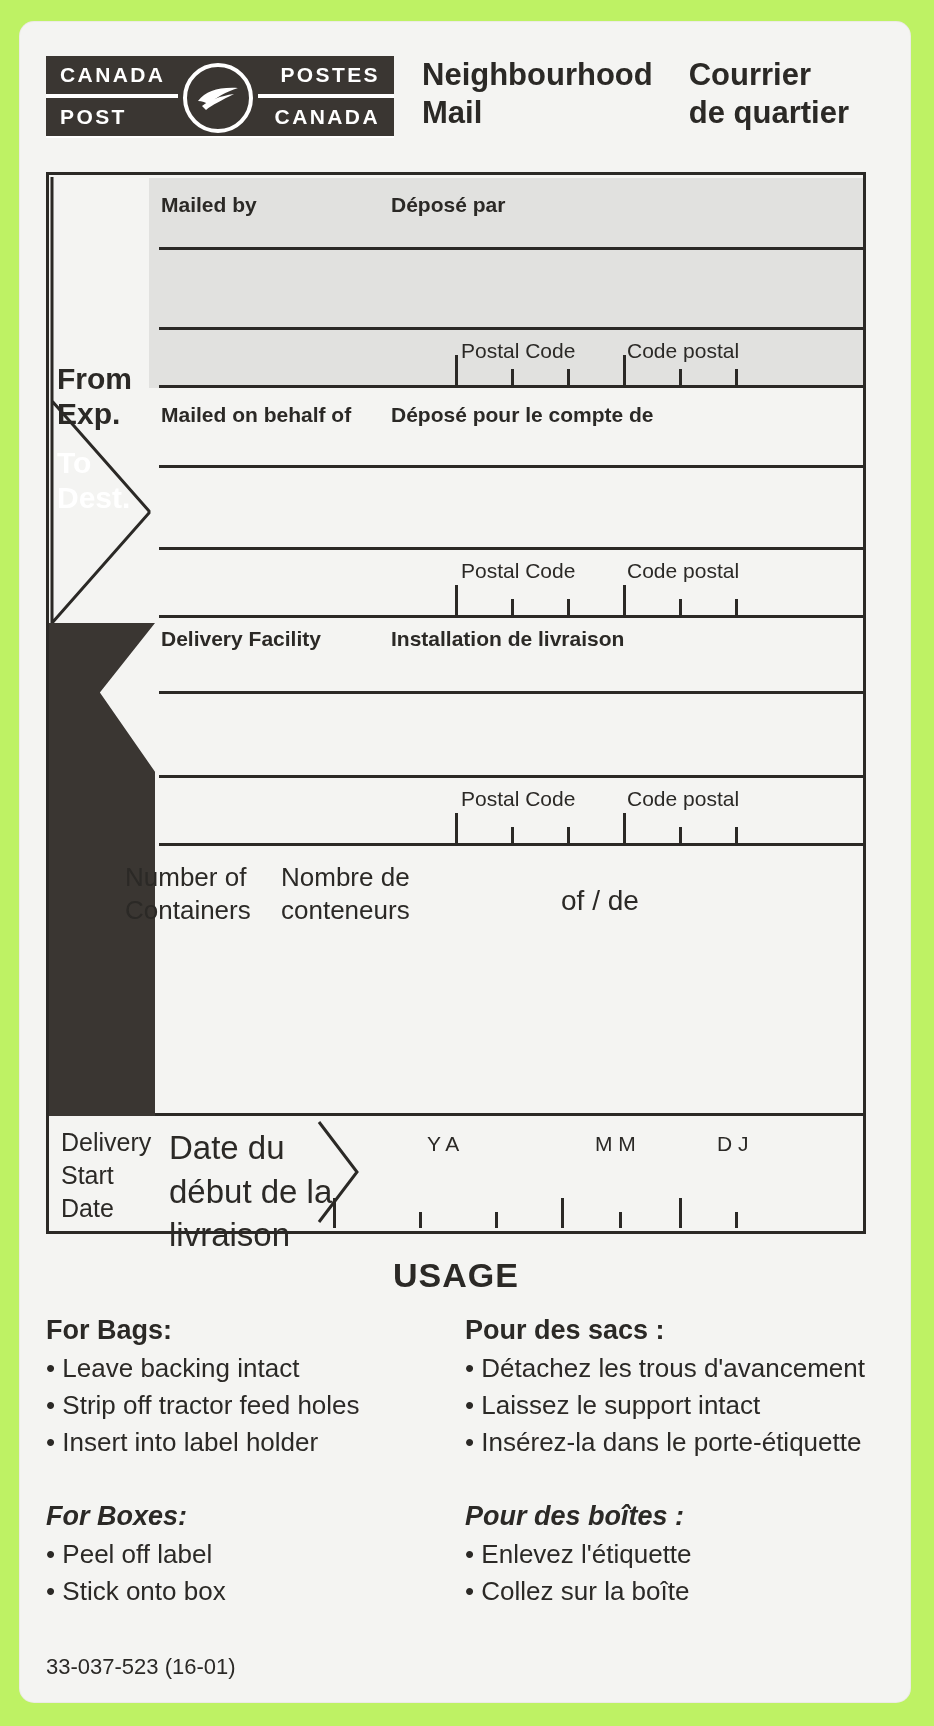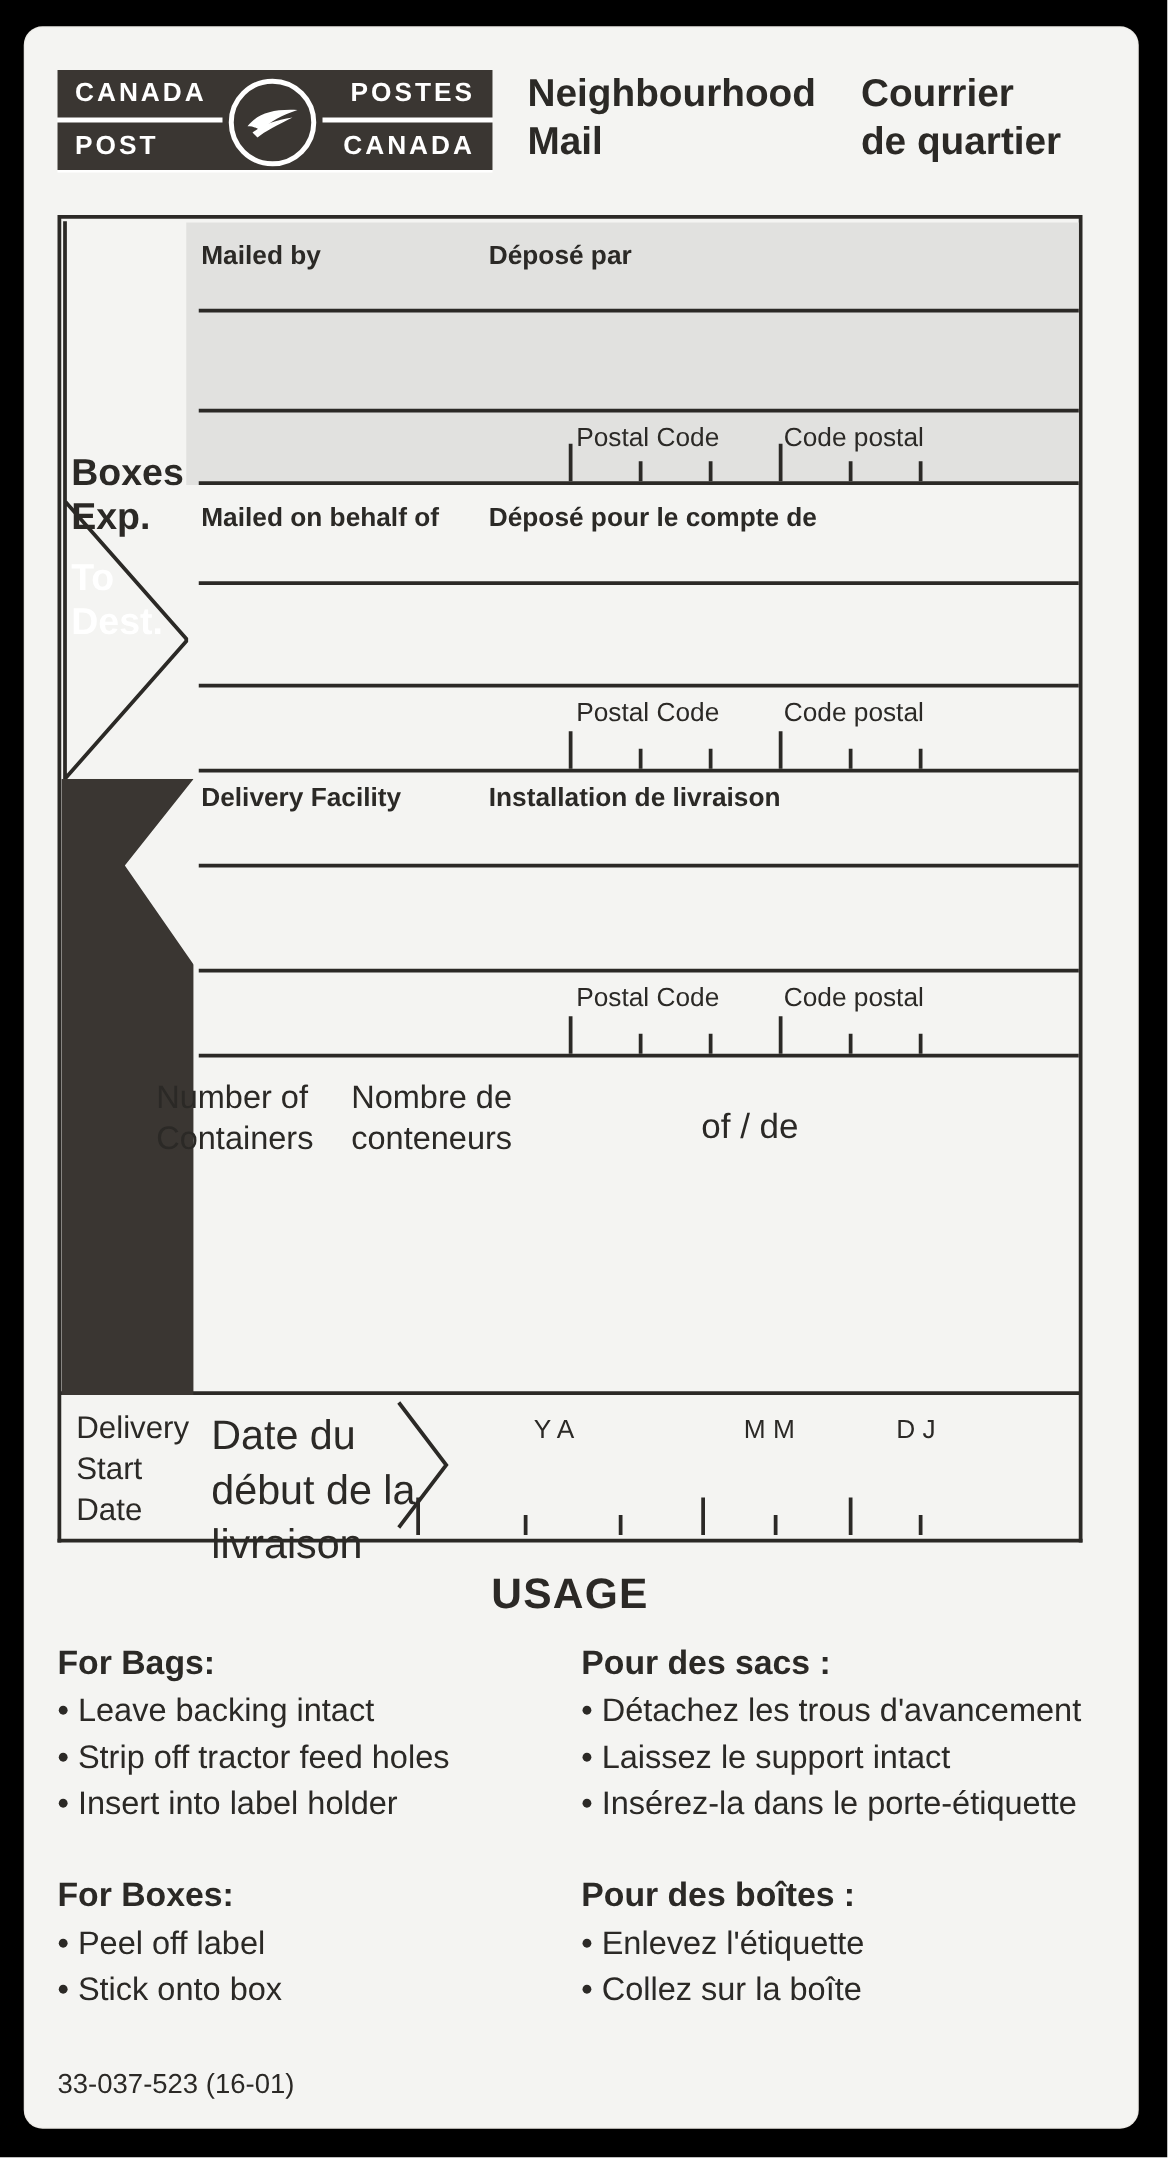--- a/index.html
+++ b/index.html
@@ -5,21 +5,21 @@
   html, body {
     margin: 0;
     padding: 0;
     background: #ffffff;
     font-family: "Liberation Sans", sans-serif;
   }
   #page {
     position: relative;
     width: 934px;
     height: 1726px;
-    background: #000000;
+    background: #bef264;
     overflow: hidden;
   }
   
   #label {
     position: absolute;
     left: 20px;
     top: 22px;
     width: 890px;
     height: 1680px;
     background: #f4f4f2;
@@ -247,21 +247,21 @@
     display: flex;
   }
   .usage-col { width: 50%; }
   .usage-col.right { padding-left: 18px; }
   .usage-head {
     font-weight: bold;
     font-size: 27px;
     color: #2b2926;
     margin-bottom: 4px;
   }
-  .usage-head.spaced { margin-top: 40px; }
+  .usage-head.spaced { margin-top: 40px; font-style: italic; }
   .usage-item {
     font-size: 26px;
     color: #2b2926;
     line-height: 1.42;
   }
   .footer-code {
     margin-top: 44px;
     font-size: 22px;
     color: #2b2926;
   }
@@ -301,21 +301,21 @@
       </div>
 
       <div class="form">
 
         <div class="shaded"></div>
 
         <svg class="from-v" viewBox="0 0 106 450" preserveAspectRatio="none">
           <path d="M3 2 L3 448 L100 338 L100 336 L3 226" fill="none" stroke="#2b2926" stroke-width="3"></path>
           <path d="M100 2 L3 112" fill="none" stroke="#2b2926" stroke-width="0"></path>
         </svg>
-        <div class="from-label">Boxes
+        <div class="from-label">From
 Exp.</div>
 
         <div class="to-chevron"></div>
         <div class="to-label">To
 Dest.</div>
 
         <div class="sec-label" style="left:112px; top:18px;">Mailed by</div>
         <div class="sec-label" style="left:342px; top:18px;">Déposé par</div>
         <div class="line" style="left:110px; top:72px; width:704px;"></div>
         <div class="line" style="left:110px; top:152px; width:704px;"></div>

